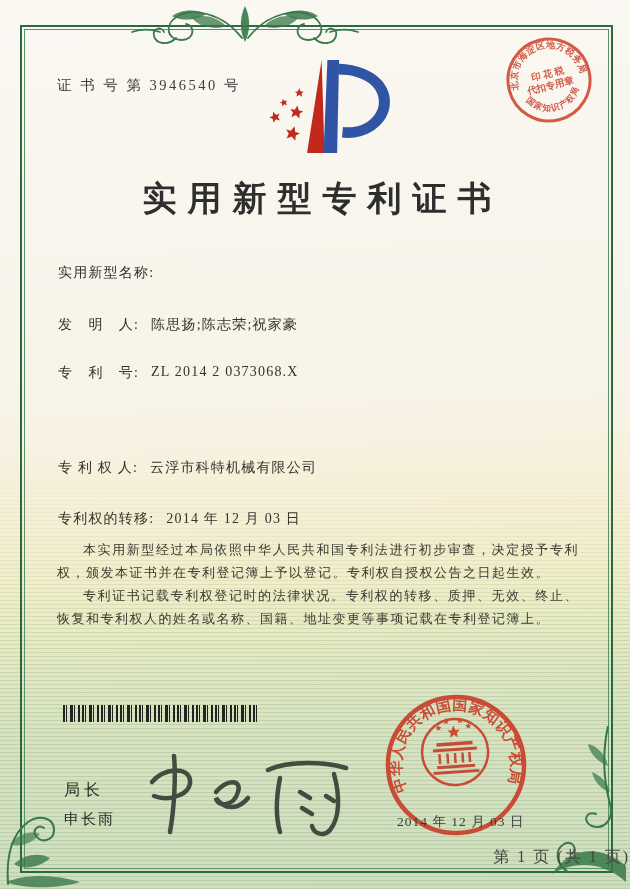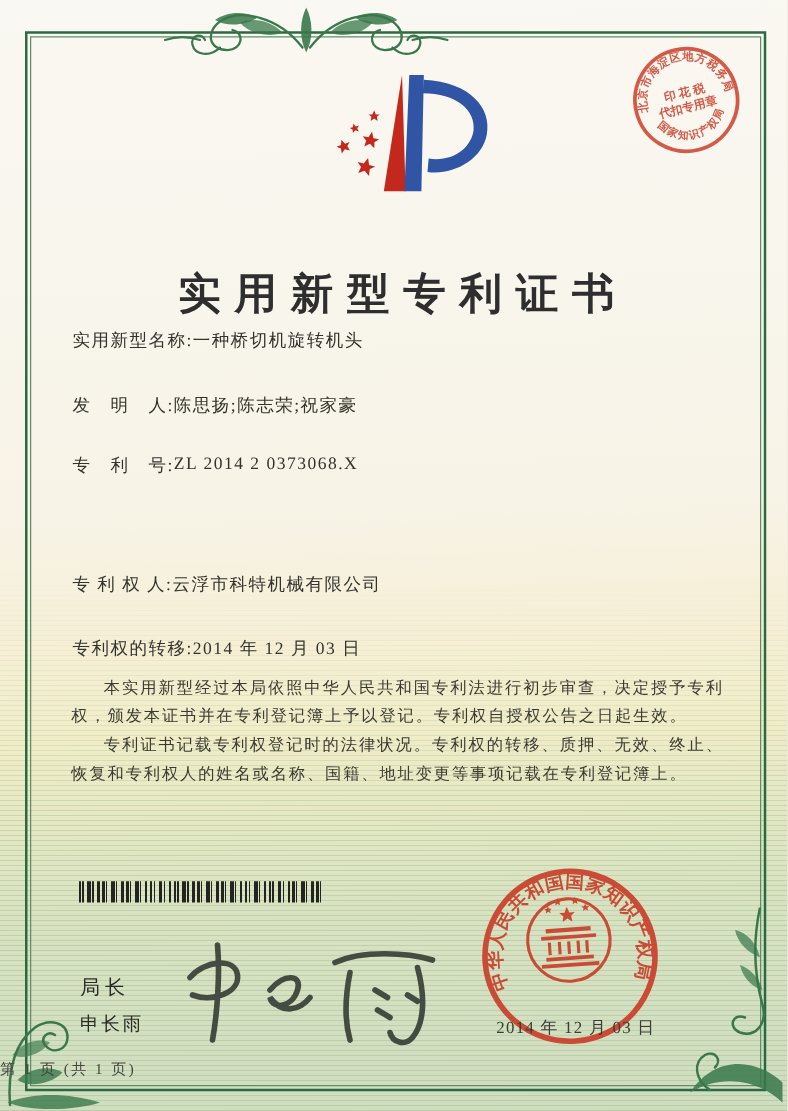--- a/index.html
+++ b/index.html
@@ -34,24 +34,23 @@
   }
   .logo{position:absolute;left:245px;top:54px;width:160px;height:106px;}
   .tax-seal{
     position:absolute;left:505px;top:36px;width:88px;height:88px;
     transform:rotate(-14deg);opacity:.88;
   }
   .title{
     position:absolute;left:4px;right:0;top:176px;text-align:center;
     font-size:34px;font-weight:700;letter-spacing:11px;text-indent:11px;
     color:#2e2e2e;
-    margin-top:36px;
   }
   .row{
-    position:absolute;left:58px;display:flex;gap:0;
+    position:absolute;left:58px;display:flex;gap:12px;
     font-size:14px;letter-spacing:1.2px;color:#33332c;white-space:nowrap;
   }
   .body-text{
     position:absolute;left:57px;top:538px;width:522px;
     font-size:13px;line-height:23px;letter-spacing:1.5px;
     color:#3a3a30;text-align:justify;
   }
   .body-text p{margin:0;text-indent:2em;}
   .barcode{
     position:absolute;left:63px;top:705px;width:197px;height:17px;
@@ -64,22 +63,22 @@
   }
   .sig-title{position:absolute;left:64px;top:780px;font-size:16px;letter-spacing:4px;color:#2a2a25;}
   .sig-name{position:absolute;left:64px;top:810px;font-size:15px;letter-spacing:2px;color:#2a2a25;}
   .sig-script{position:absolute;left:130px;top:748px;width:240px;height:100px;}
   .main-seal{position:absolute;left:383px;top:692px;width:146px;height:146px;transform:rotate(-4deg);}
   .seal-date{
     position:absolute;left:397px;top:813px;font-size:13.5px;
     letter-spacing:1px;color:#3c3c34;
   }
   .footer{
-    position:absolute;left:0;right:0;top:847px;text-align:left;
-    font-size:12px;letter-spacing:2px;color:#45453c;
+    position:absolute;left:0;right:0;top:847px;text-align:right;
+    font-size:16px;letter-spacing:2px;color:#45453c;
   }
   .orn-top{position:absolute;left:130px;top:2px;width:230px;height:46px;}
   .orn-bl{position:absolute;left:2px;top:804px;width:100px;height:84px;}
   .orn-br{position:absolute;left:538px;top:726px;width:90px;height:160px;}
 </style>
 </head>
 <body>
 
 <div class="cert">
   <div class="waves"></div>
@@ -105,20 +104,21 @@
   </svg>
 
   <svg class="orn-br" viewBox="0 0 90 160">
     <path d="M70,0 C64,28 66,56 72,78 C76,94 66,104 54,100 C44,96 48,84 58,88" fill="none" stroke="#38784a" stroke-width="2" stroke-linecap="round"></path>
     <path d="M70,40 C60,36 52,28 50,18 C60,20 68,30 70,40 Z" fill="#38784a" opacity=".7"></path>
     <path d="M72,66 C64,64 56,56 54,46 C64,50 70,58 72,66 Z" fill="#38784a" opacity=".7"></path>
     <path d="M88,156 C66,136 38,134 14,148 C34,118 66,120 88,140 Z" fill="#38784a" opacity=".85"></path>
     <path d="M30,146 C18,138 16,124 26,118 C34,114 40,122 34,128" fill="none" stroke="#38784a" stroke-width="2" stroke-linecap="round"></path>
   </svg>
 
+  <div class="cert-no">证 书 号 第 3946540 号</div>
 
   <svg class="logo" viewBox="0 0 165 105">
     <defs>
       <path id="star" d="M0,-6 L1.76,-1.85 L5.71,-1.85 L2.85,0.71 L3.53,4.85 L0,2.4 L-3.53,4.85 L-2.85,0.71 L-5.71,-1.85 L-1.76,-1.85 Z"></path>
     </defs>
     <polygon points="79,4 64,100 82,100" fill="#c2281c"></polygon>
     <polygon points="85,4 81,100 95,100 97,4" fill="#2f55a4"></polygon>
     <path d="M97,8 C136,10 153,32 149,53 C145,75 120,87 100,84 L101,73 C121,76 136,64 138,50 C140,33 124,19 96,19 Z" fill="#2f55a4"></path>
     <use href="#star" fill="#c2281c" transform="translate(56,38) scale(0.8)"></use>
     <use href="#star" fill="#c2281c" transform="translate(40,48) scale(0.7) rotate(-15)"></use>
@@ -140,21 +140,20 @@
     <text x="44" y="53" font-size="9.5" fill="#cd4530" font-weight="bold" text-anchor="middle">代扣专用章</text>
     <text font-size="8.5" fill="#cd4530" font-weight="bold" letter-spacing="1">
       <textPath href="#taxBottom" startOffset="50%" text-anchor="middle">国家知识产权局</textPath>
     </text>
   </svg>
 
   <div class="title">实用新型专利证书</div>
 
   <div class="row" style="top:264px">
     <span>实用新型名称:</span>
-    <span>一种桥切机旋转机头</span>
   </div>
   <div class="row" style="top:316px">
     <span>发　明　人:</span>
     <span>陈思扬;陈志荣;祝家豪</span>
   </div>
   <div class="row" style="top:364px">
     <span>专　利　号:</span>
     <span>ZL 2014 2 0373068.X</span>
   </div>
   <div class="row" style="top:459px">

